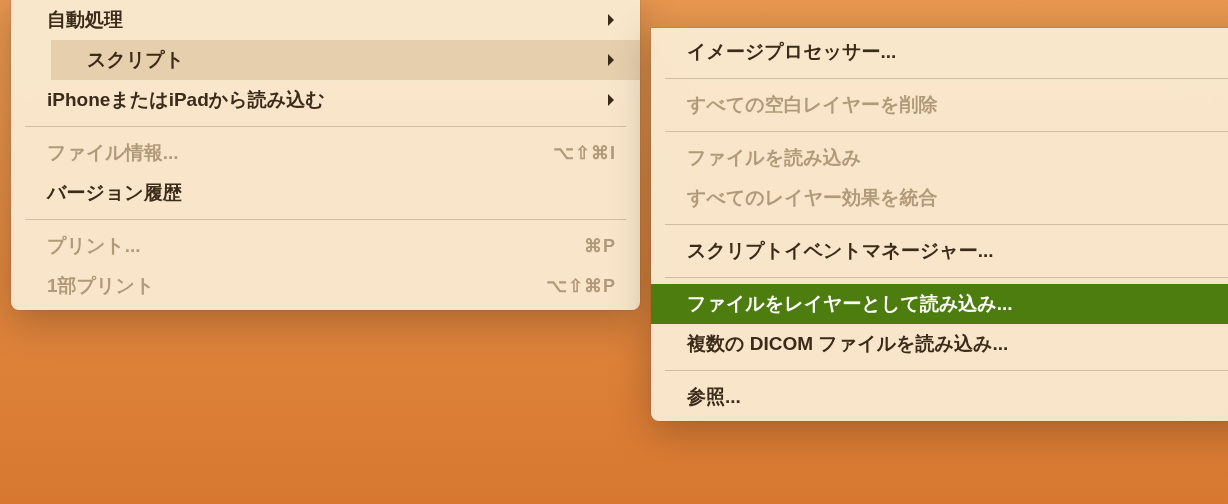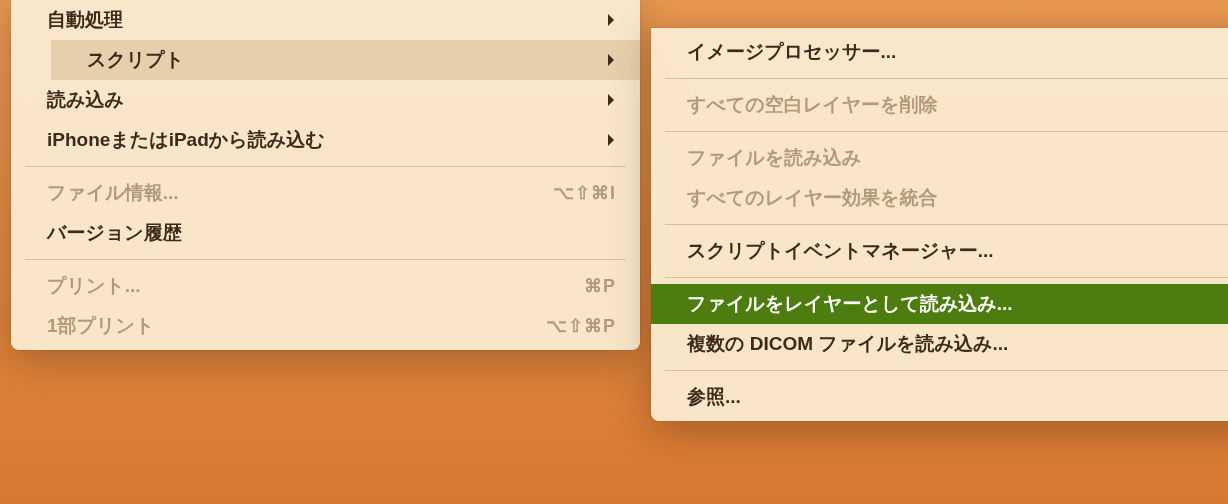--- a/index.html
+++ b/index.html
@@ -103,28 +103,20 @@
     </div>
     <div class="menu-item highlighted">
       <span class="label">スクリプト</span>
       <span class="chevron">
         <svg viewBox="0 0 10 16">
           <path d="M2 2 L8 8 L2 14 Z" fill="#3a2b1a"></path>
         </svg>
       </span>
     </div>
     <div class="menu-item">
-      <span class="label">読み込み</span>
-      <span class="chevron">
-        <svg viewBox="0 0 10 16">
-          <path d="M2 2 L8 8 L2 14 Z" fill="#3a2b1a"></path>
-        </svg>
-      </span>
-    </div>
-    <div class="menu-item">
       <span class="label">iPhoneまたはiPadから読み込む</span>
       <span class="chevron">
         <svg viewBox="0 0 10 16">
           <path d="M2 2 L8 8 L2 14 Z" fill="#3a2b1a"></path>
         </svg>
       </span>
     </div>
     <div class="separator"></div>
     <div class="menu-item disabled">
       <span class="label">ファイル情報...</span>

